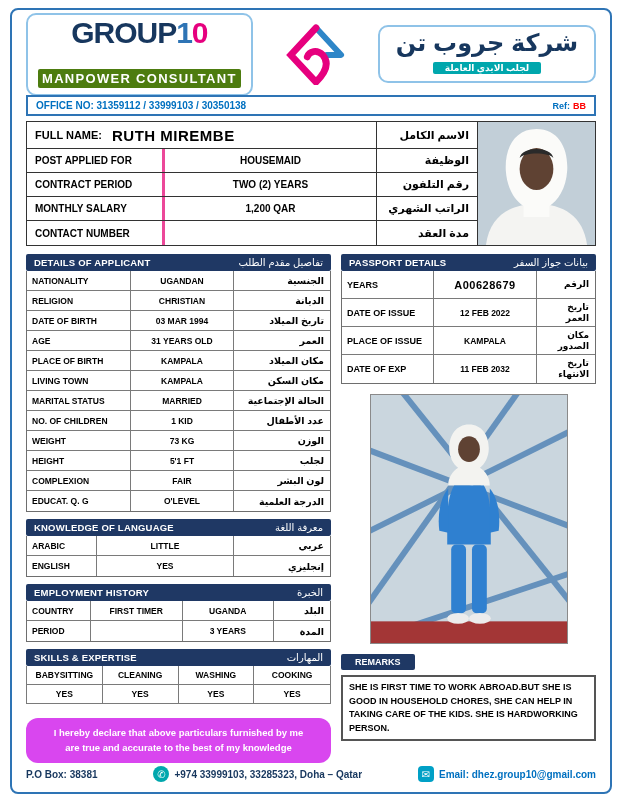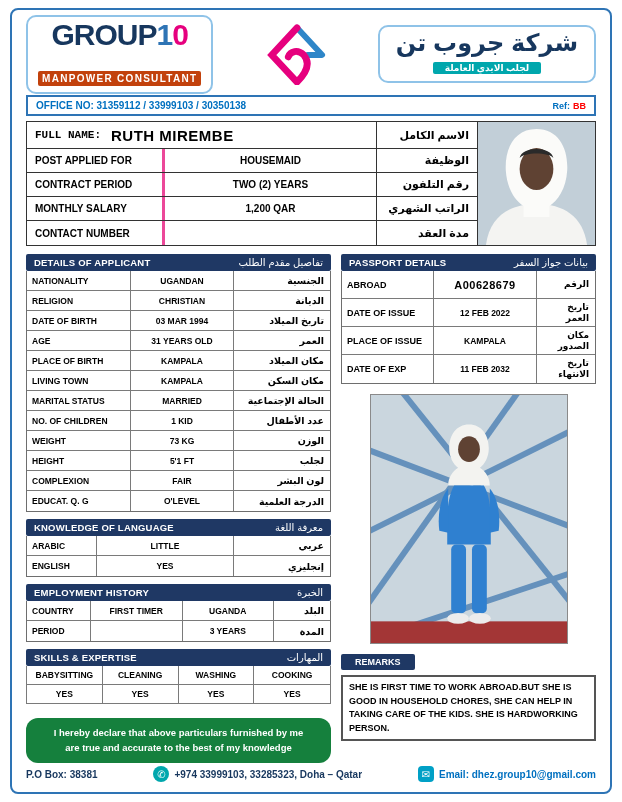--- a/index.html
+++ b/index.html
@@ -17,42 +17,42 @@
     display: flex; flex-direction: column; overflow: hidden;
   }
 
   
   .header { display: flex; align-items: center; justify-content: space-between; height: 72px; }
   .logo-box { border: 2px solid #8FC3E8; border-radius: 10px; padding: 3px 10px 6px; text-align: center; }
   .logo-text { font-size: 30px; font-weight: 800; line-height: 1; letter-spacing: -1px; }
   .logo-text .g { color: #17375E; }
   .logo-text .one { color: #2E74B5; }
   .logo-text .zero { color: #E6007E; }
-  .logo-banner { margin-top: 21px; background: #c2410c; color: #fff; font-size: 10px; font-weight: bold; letter-spacing: 1.3px; padding: 2px 4px; border-radius: 2px; }
+  .logo-banner { margin-top: 21px; background: #4d7c0f; color: #fff; font-size: 13px; font-weight: bold; letter-spacing: 1.3px; padding: 2px 4px; border-radius: 2px; }
   .emblem { width: 62px; height: 62px; }
   .emblem svg { width: 100%; height: 100%; }
   .arabic-box { border: 2px solid #8FC3E8; border-radius: 10px; padding: 2px 16px 6px; text-align: center; }
   .arabic-name { font-size: 24px; font-weight: bold; color: #17375E; line-height: 1.2; direction: rtl; }
   .arabic-banner { display: inline-block; background: #00A7AD; color: #fff; font-size: 9px; font-weight: bold; padding: 1px 12px; border-radius: 2px; direction: rtl; }
 
   
   .office-bar { margin-top: 5px; border: 2px solid #2E74B5; display: flex; justify-content: space-between; align-items: center; padding: 3px 8px; }
   .office-no { color: #0070C0; font-weight: bold; font-size: 10px; }
   .ref { font-size: 9px; font-weight: bold; }
   .ref-label { color: #0070C0; }
   .ref-value { color: #FF0000; margin-left: 3px; }
 
   
   .top { display: flex; margin-top: 5px; }
   .top-table { flex: 1; border: 1px solid #333; }
   .tt-row { display: flex; align-items: stretch; border-bottom: 1px solid #333; height: 24px; }
   .tt-row:last-child { border-bottom: none; }
   .tt-row.fullname { height: 27px; }
   .fn-left { flex: 1; display: flex; align-items: center; gap: 10px; padding: 0 8px; border-right: 1px solid #333; }
-  .fn-label { font-size: 11px; font-weight: bold; font-family: Liberation Mono, monospace; }
+  .fn-label { font-size: 11px; font-weight: bold; }
   .fn-value { font-size: 15px; font-weight: bold; letter-spacing: 0.5px; }
   .tt-label { width: 138px; display: flex; align-items: center; padding: 0 8px; font-size: 10px; font-weight: bold; border-right: 3px solid #ec4899; }
   .tt-value { flex: 1; display: flex; align-items: center; justify-content: center; font-size: 10px; font-weight: bold; border-right: 1px solid #333; }
   .tt-ar { width: 100px; display: flex; align-items: center; padding: 0 8px; font-size: 11px; font-weight: bold; direction: rtl; text-align: right; }
   .portrait { width: 118px; border: 1px solid #333; border-left: none; }
   .portrait svg { display: block; width: 100%; height: 100%; }
 
   
   .columns { display: flex; gap: 10px; margin-top: 8px; flex: 1; min-height: 0; }
   .col-left { width: 305px; display: flex; flex-direction: column; }
@@ -75,21 +75,21 @@
   .emp-row:last-child { border-bottom: none; }
   .emp-c1 { width: 64px; display: flex; align-items: center; padding: 1px 5px; font-size: 8.5px; font-weight: bold; border-right: 1px solid #7a7a7a; }
   .emp-c2 { flex: 1; display: flex; align-items: center; justify-content: center; font-size: 8.5px; font-weight: bold; border-right: 1px solid #7a7a7a; }
   .emp-ar { width: 56px; display: flex; align-items: center; padding: 1px 6px; font-size: 9.5px; font-weight: bold; direction: rtl; }
 
   .skills-table { border: 1px solid #7a7a7a; border-top: none; display: grid; grid-template-columns: repeat(4, 1fr); }
   .sk-cell { border-right: 1px solid #7a7a7a; border-bottom: 1px solid #7a7a7a; text-align: center; font-size: 8.5px; font-weight: bold; padding: 4px 2px; }
   .sk-cell:nth-child(4n) { border-right: none; }
   .sk-cell:nth-child(n+5) { border-bottom: none; }
 
-  .declaration { margin-top: 14px; background: #15803d; color: #fff; border-radius: 12px; padding: 8px 20px; text-align: center; font-size: 9.5px; font-weight: bold; line-height: 1.55; }
+  .declaration { margin-top: 14px; background: #d946ef; color: #fff; border-radius: 12px; padding: 8px 20px; text-align: center; font-size: 9.5px; font-weight: bold; line-height: 1.55; }
 
   
   .pp-row { min-height: 28px; }
   .pp-label { width: 92px; font-size: 9px; }
   .pp-ar { width: 58px; font-size: 9px; line-height: 1.2; }
   .pp-number { font-size: 11px; letter-spacing: 0.5px; }
 
   .body-photo { margin: 10px auto 8px; width: 198px; height: 250px; border: 1px solid #8a8a8a; flex-shrink: 0; }
   .body-photo svg { display: block; width: 100%; height: 100%; }
 
@@ -300,21 +300,21 @@
       </div>
 
       <div class="col-right">
 
         <div class="sec-head">
           <span class="sec-title">PASSPORT DETAILS</span>
           <span class="sec-ar">بيانات جواز السفر</span>
         </div>
         <div class="grid-table">
           <div class="dt-row pp-row">
-              <span class="dt-label pp-label">ABROAD</span>
+              <span class="dt-label pp-label">YEARS</span>
               <span class="dt-value pp-number">A00628679</span>
               <span class="dt-ar pp-ar">الرقم</span>
             </div>
           <div class="dt-row pp-row">
               <span class="dt-label pp-label">DATE OF ISSUE</span>
               <span class="dt-value">12 FEB 2022</span>
               <span class="dt-ar pp-ar">تاريخ العمر</span>
             </div>
           <div class="dt-row pp-row">
               <span class="dt-label pp-label">PLACE OF ISSUE</span>

